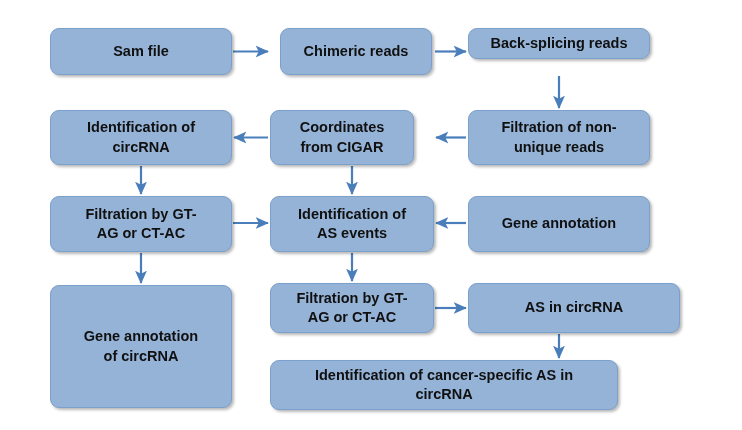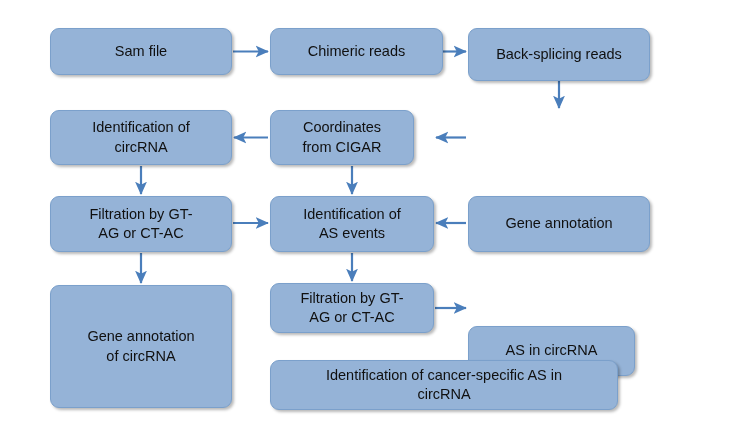--- a/index.html
+++ b/index.html
@@ -34,41 +34,42 @@
     box-shadow: 2px 2px 3px rgba(0,0,0,0.28);
     display: flex;
     align-items: center;
     justify-content: center;
     text-align: center;
     color: #101010;
     font-size: 14.5px;
     line-height: 1.32;
     padding: 2px 6px;
     z-index: 2;
+    font-weight: bold;
   }
   .node .label {
     display: block;
     width: 100%;
     white-space: pre-line;
   }
   .n-sam        { left: 50px;  top: 28px;  width: 182px; height: 47px; }
-  .n-chimeric   { left: 270px; top: 28px;  width: 173px; height: 47px; }
-  .n-backsplice { left: 468px; top: 28px;  width: 182px; height: 53px; }
+  .n-chimeric   { left: 280px; top: 28px;  width: 152px; height: 47px; }
+  .n-backsplice { left: 468px; top: 28px;  width: 182px; height: 31px; }
 
   .n-identcirc  { left: 50px;  top: 110px; width: 182px; height: 55px; }
   .n-coords     { left: 270px; top: 110px; width: 144px; height: 55px; }
   .n-filtnonuni { left: 468px; top: 110px; width: 182px; height: 55px; }
 
   .n-filtgtag1  { left: 50px;  top: 196px; width: 182px; height: 56px; }
   .n-identas    { left: 270px; top: 196px; width: 164px; height: 56px; }
   .n-geneanno   { left: 468px; top: 196px; width: 182px; height: 56px; }
 
   .n-geneannocirc { left: 50px;  top: 285px; width: 182px; height: 123px; }
   .n-filtgtag2    { left: 270px; top: 283px; width: 164px; height: 50px; }
-  .n-ascirc       { left: 468px; top: 283px; width: 167px; height: 50px; margin-top: 43px; }
+  .n-ascirc       { left: 468px; top: 283px; width: 212px; height: 50px; }
 
   .n-cancer     { left: 270px; top: 360px; width: 348px; height: 50px; }
 </style>
 </head>
 <body>
 
 <div id="canvas">
 
   <svg id="edges" viewBox="0 0 742 430" xmlns="http://www.w3.org/2000/svg">
     <defs>
@@ -111,20 +112,24 @@
   </div>
 
   <div class="node n-chimeric">
     <span class="label">Chimeric reads</span>
   </div>
 
   <div class="node n-backsplice">
     <span class="label">Back-splicing reads</span>
   </div>
 
+  <div class="node n-filtnonuni">
+    <span class="label">Filtration of non-
+unique reads</span>
+  </div>
 
   <div class="node n-coords">
     <span class="label">Coordinates
 from CIGAR</span>
   </div>
 
   <div class="node n-identcirc">
     <span class="label">Identification of
 circRNA</span>
   </div>

